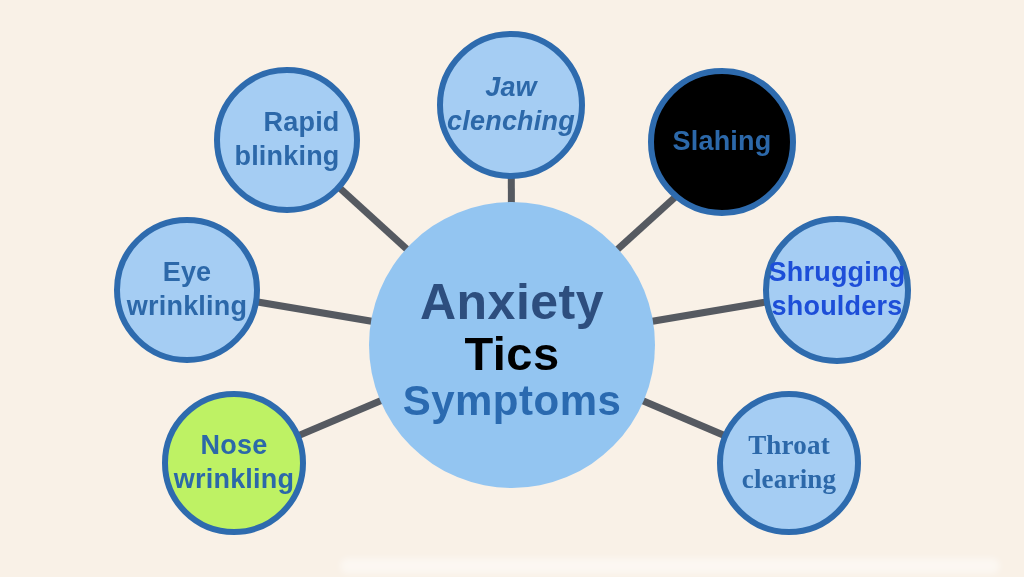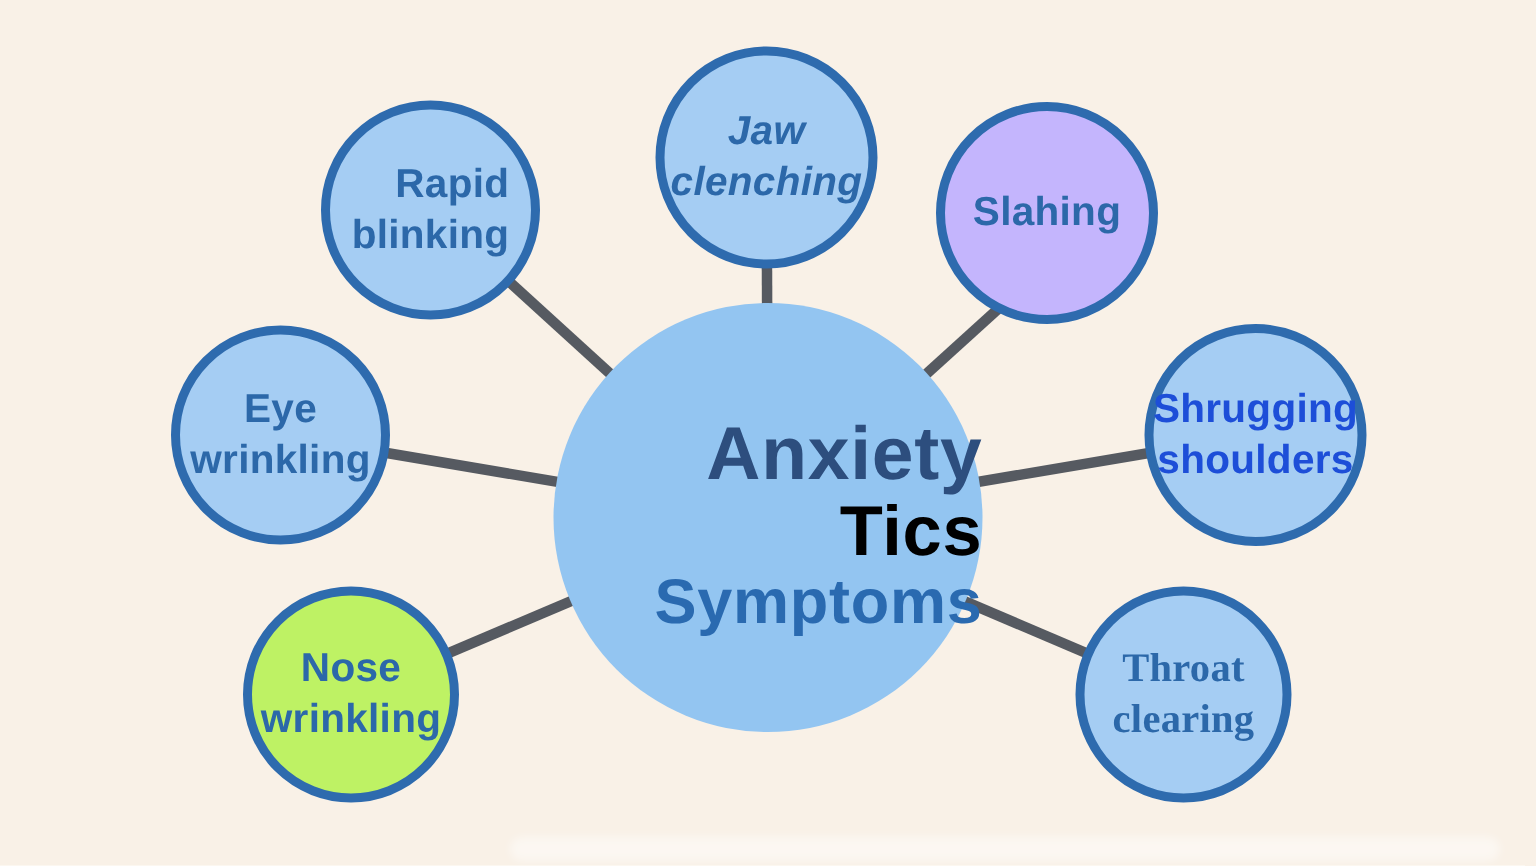--- a/index.html
+++ b/index.html
@@ -20,21 +20,21 @@
     width: 1024px;
     height: 577px;
     z-index: 1;
   }
   .center-node {
     position: absolute;
     z-index: 2;
     border-radius: 50%;
     display: flex;
     flex-direction: column;
-    align-items: flex-end;
+    align-items: center;
     justify-content: center;
     text-align: center;
     padding-top: 10px;
     box-sizing: border-box;
   }
   .center-line {
     font-weight: bold;
     line-height: 1.06;
     letter-spacing: 0.5px;
   }
@@ -87,21 +87,21 @@
   </div>
   <div id="satellites">
       <div class="node" style="left: 214px; top: 67px; height: 146px; width: 146px; background: rgb(165, 205, 243); border: 6px solid rgb(46, 107, 174);">
         <div class="node-label" style="color: rgb(44, 104, 169); font-size: 27px; text-align: right;">Rapid
 blinking</div>
       </div>
       <div class="node" style="left: 437px; top: 31px; height: 148px; width: 148px; background: rgb(165, 205, 243); border: 6px solid rgb(46, 107, 174);">
         <div class="node-label" style="color: rgb(44, 104, 169); font-size: 27px; font-style: italic;">Jaw
 clenching</div>
       </div>
-      <div class="node" style="left: 624px; top: 68px; height: 148px; width: 148px; background: #c4b5fd; border: 6px solid rgb(46, 107, 174);">
+      <div class="node" style="left: 648px; top: 68px; height: 148px; width: 148px; background: #000000; border: 6px solid rgb(46, 107, 174);">
         <div class="node-label" style="color: rgb(44, 104, 169); font-size: 27px;">Slahing</div>
       </div>
       <div class="node" style="left: 114px; top: 217px; height: 146px; width: 146px; background: rgb(165, 205, 243); border: 6px solid rgb(46, 107, 174);">
         <div class="node-label" style="color: rgb(44, 104, 169); font-size: 27px;">Eye
 wrinkling</div>
       </div>
       <div class="node" style="left: 763px; top: 216px; height: 148px; width: 148px; background: rgb(165, 205, 243); border: 6px solid rgb(46, 107, 174);">
         <div class="node-label" style="color: #1d4ed8; font-size: 27px;">Shrugging
 shoulders</div>
       </div>

